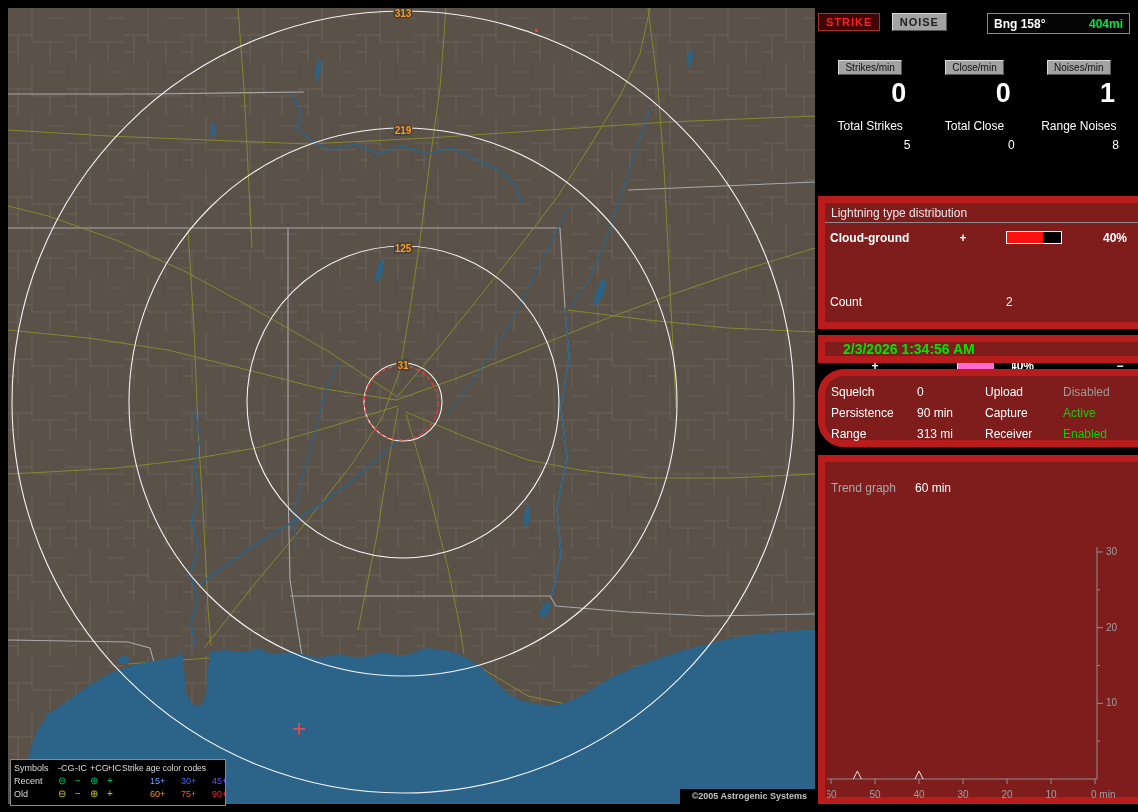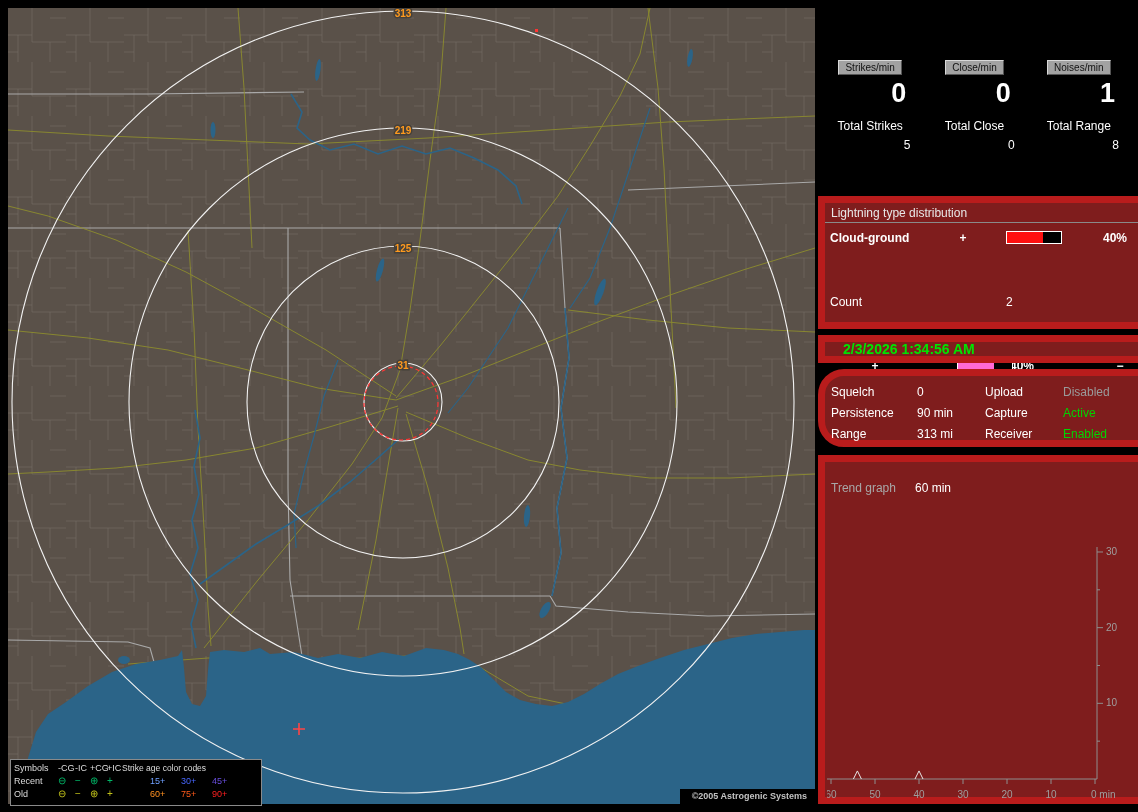--- a/index.html
+++ b/index.html
@@ -4,21 +4,21 @@
 <style>
   html,body{margin:0;padding:0;background:#000;}
   body{font-family:"Liberation Sans",sans-serif;}
   #screen{position:relative;width:1138px;height:812px;background:#000;overflow:hidden;}
 
   
   #map{position:absolute;left:8px;top:8px;width:807px;height:796px;background:#5a5149;}
   #map svg{display:block;}
   .rlabel{font:bold 10px "Liberation Sans",sans-serif;fill:#ff9a1e;paint-order:stroke;stroke:#45403a;stroke-width:3px;text-anchor:middle;}
 
-  .legend{position:absolute;left:2px;top:751px;width:252px;height:47px;background:#000;
+  .legend{position:absolute;left:2px;top:751px;width:216px;height:47px;background:#000;
           border:1px solid #8a8a8a;box-sizing:border-box;padding:2px 3px;color:#ddd;font-size:9px;}
   .legend-grid{display:grid;grid-template-columns:44px 17px 15px 17px 15px 28px 31px 31px 31px;line-height:13px;}
   .legend-grid span{white-space:nowrap;}
   .lg-sym{font-size:10px;line-height:12px;}
   .lg-agehdr{grid-column:6/10;font-size:8.5px;}
   .copyright{position:absolute;right:0;bottom:0;background:#000;color:#c2c2c2;font-size:9px;padding:2px 8px 3px 12px;font-weight:bold;}
 
   
   #panel{position:absolute;left:818px;top:8px;width:313px;height:796px;color:#fff;font-size:12px;}
   .topbar{position:absolute;top:5px;left:0;width:100%;height:22px;}
@@ -177,38 +177,46 @@
         <span style="color: rgb(255, 90, 26);">75+</span>
         <span style="color: rgb(255, 32, 32);">90+</span>
       </div>
     </div>
 
     <div class="copyright">©2005 Astrogenic Systems</div>
   </div>
 
   <div id="panel">
 
+    <div class="topbar">
+      <span class="ind ind-strike">STRIKE</span>
+      <span class="ind ind-noise">NOISE</span>
+      <span class="bngbox">
+        <span>Bng 158°</span>
+        <span style="color: rgb(0, 228, 70);">404mi</span>
+      </span>
+    </div>
 
     <div class="rates">
       <div class="rate-col">
         <span class="chip">Strikes/min</span>
         <span class="rate-val">0</span>
         <span class="total-lbl">Total Strikes</span>
         <span class="total-val">5</span>
       </div>
       <div class="rate-col">
         <span class="chip">Close/min</span>
         <span class="rate-val">0</span>
         <span class="total-lbl">Total Close</span>
         <span class="total-val">0</span>
       </div>
       <div class="rate-col">
         <span class="chip">Noises/min</span>
         <span class="rate-val">1</span>
-        <span class="total-lbl">Total Range</span>
+        <span class="total-lbl">Range Noises</span>
         <span class="total-val">8</span>
       </div>
     </div>
 
     <div class="box distbox">
       <div class="dist-title">Lightning type distribution</div>
       <div class="dist-grid">
         <span class="b">Cloud-ground</span>
         <span class="sgn">+</span>
         <span class="bar">

